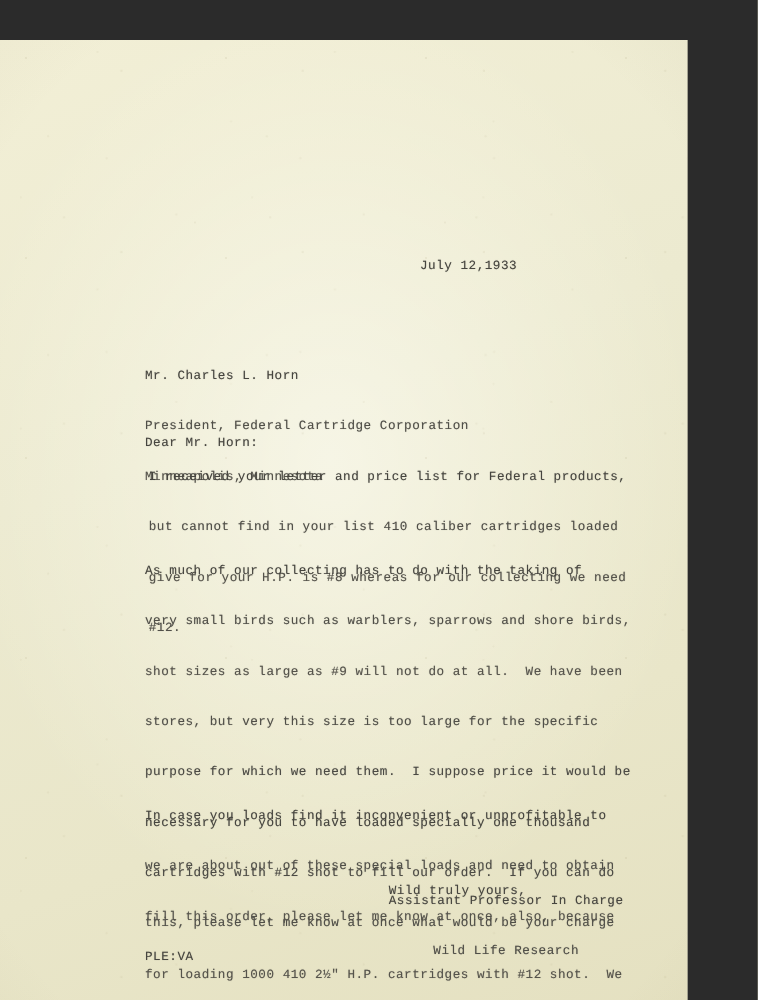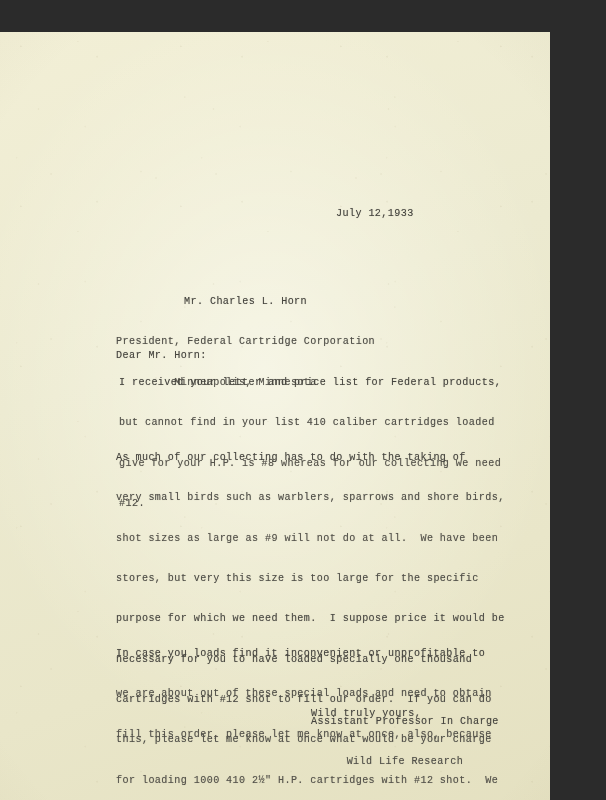--- a/index.html
+++ b/index.html
@@ -54,21 +54,21 @@
     font-size: 10.1px;
     line-height: 13.45px;
     letter-spacing: 0.42px;
     white-space: pre;
     text-shadow: 0 0 0.7px rgba(75,74,68,0.45);
   }
   .blk { position: absolute; }
   .ln { white-space: pre; }
 
   #date-line      { left: 336px; top: 148px; }
-  #address-block  { left: 116px; top: 236px; text-align: center; }
+  #address-block  { left: 116px; top: 236px; }
   #salutation     { left: 116px; top: 290px; }
   #para-1         { left: 119px; top: 317px; }
   #para-2         { left: 116px; top: 392px; }
   #para-3         { left: 116px; top: 588px; }
   #closing        { left: 311px; top: 648px; }
   #signature-block{ left: 311px; top: 656px; text-align: center; }
   #reference-mark { left: 116px; top: 701px; }
 
   
   .ln:nth-child(2n)   { color: #504f48; }
@@ -131,15 +131,18 @@
 
     <div class="blk" id="closing">
       <div class="ln">Wild truly yours,</div>
     </div>
 
     <div class="blk" id="signature-block">
       <div class="ln">Assistant Professor In Charge</div>
       <div class="ln">Wild Life Research</div>
     </div>
 
+    <div class="blk" id="reference-mark">
+      <div class="ln">PLE:VA</div>
+    </div>
 
   </div>
 </div>
 
 </body></html>

